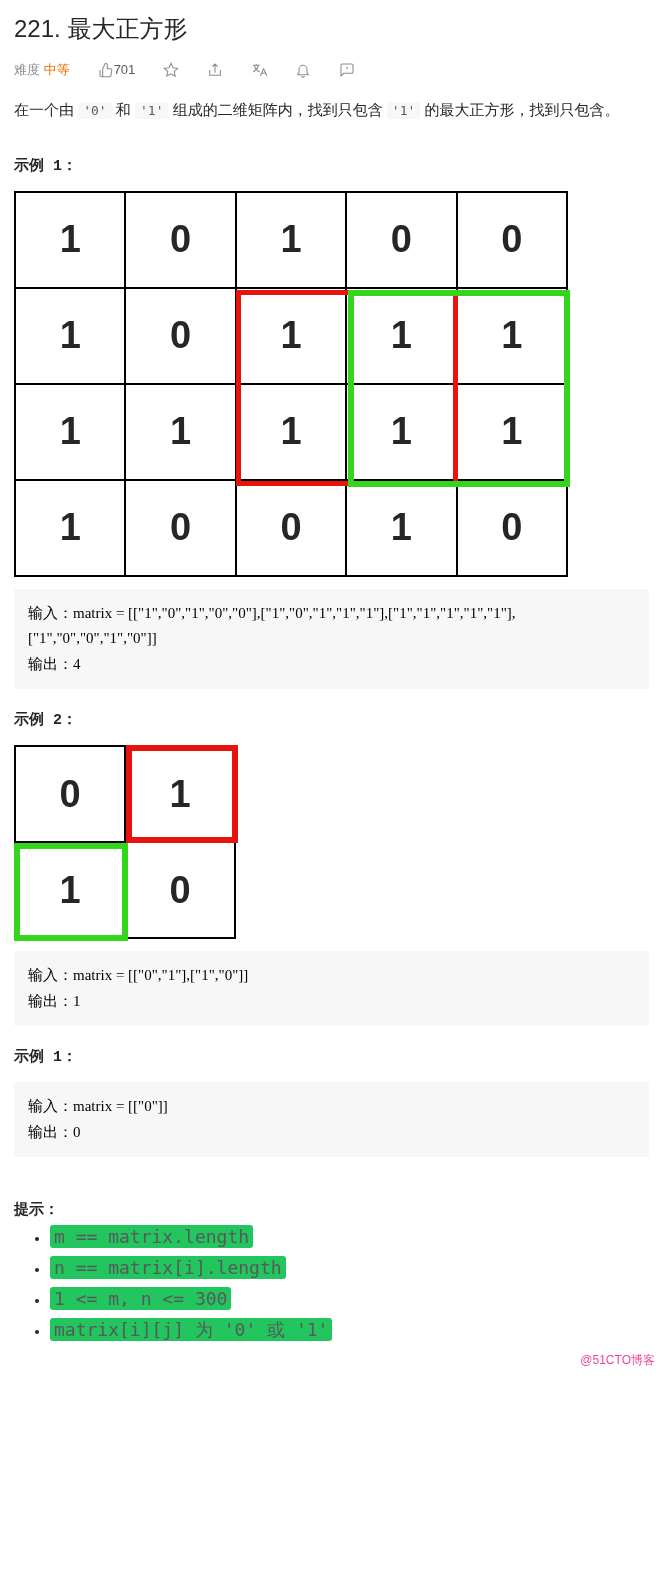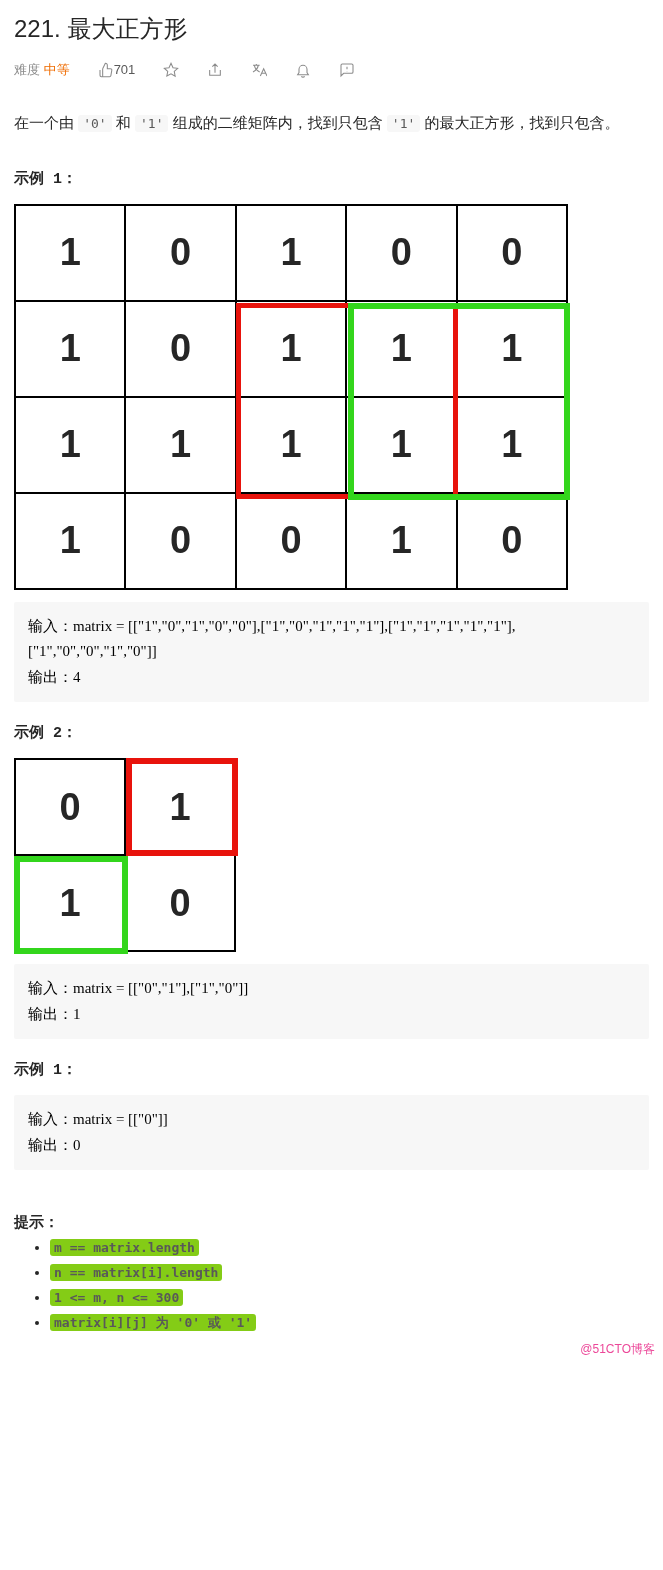--- a/index.html
+++ b/index.html
@@ -18,21 +18,21 @@
     font-weight: 400;
     color: #262626;
     margin-bottom: 12px;
   }
   .meta-row {
     display: flex;
     align-items: center;
     gap: 28px;
     font-size: 13px;
     color: #595959;
-    margin-bottom: 28px;
+    margin-bottom: 15px;
   }
   .meta-row .label { color: #8c8c8c; }
   .meta-row .diff { color: #ef6c00; }
   .meta-row .like { display: flex; align-items: center; gap: 0; }
   .meta-row .icon { font-size: 15px; color: #8c8c8c; line-height:1; }
   .icon svg { width: 16px; height: 16px; stroke: #8c8c8c; fill: none; stroke-width: 1.6; }
   .desc { font-size: 15px; color: #262626; margin-bottom: 30px; line-height: 1.9; }
   code.inl {
     background: #f7f7f7;
     padding: 1px 5px;
@@ -79,27 +79,26 @@
     word-break: break-all;
   }
   .hints-head {
     font-weight: 700;
     font-size: 15px;
     margin: 40px 0 0 0;
   }
   ul.hints { list-style: disc; padding-left: 36px; }
   ul.hints li { margin: 2px 0; font-size: 14px; }
   ul.hints code {
-    background: #84cc16;
+    background: #22c55e;
     padding: 1px 4px;
     border-radius: 3px;
     font-family: Menlo, Consolas, monospace;
-    font-size: 13px;
+    font-size: 18px;
     color: #595959;
-    font-weight: bold;
   }
   .watermark {
     position: absolute;
     right: 8px;
     bottom: 6px;
     color: #ec4899;
     font-size: 12px;
   }
 </style>
 </head>

